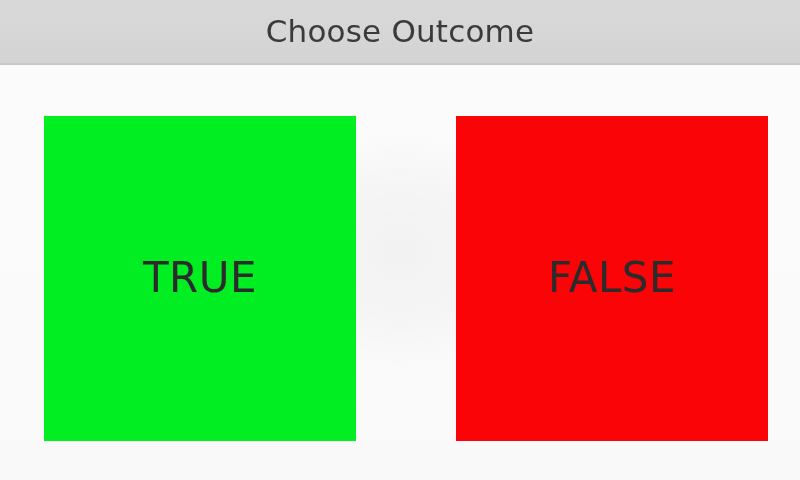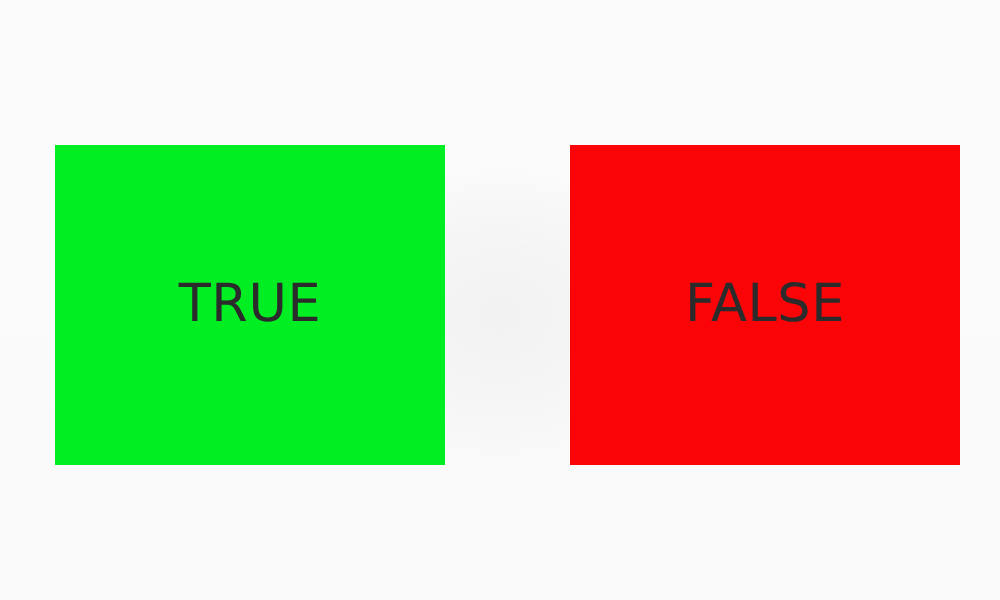--- a/index.html
+++ b/index.html
@@ -60,21 +60,21 @@
     left: 0;
     top: 65px;
     width: 800px;
     height: 415px;
   }
 
   .choice-button {
     position: absolute;
     top: 51px;            
     width: 312px;
-    height: 256px;
+    height: 325px;
     border: 0;
     padding: 0;
     margin: 0;
     display: flex;
     align-items: center;
     justify-content: center;
     cursor: pointer;
     font-family: inherit;
     outline: none;
   }
@@ -99,20 +99,23 @@
     pointer-events: none;
     position: relative;
     top: -1px;
   }
 </style>
 </head>
 <body>
 
 <div class="dialog">
 
+  <div class="titlebar">
+    <div class="titlebar-title">Choose Outcome</div>
+  </div>
 
   <div class="choice-area">
 
     <button class="choice-button true-choice">
       <span class="choice-label">TRUE</span>
     </button>
 
     <button class="choice-button false-choice">
       <span class="choice-label">FALSE</span>
     </button>

